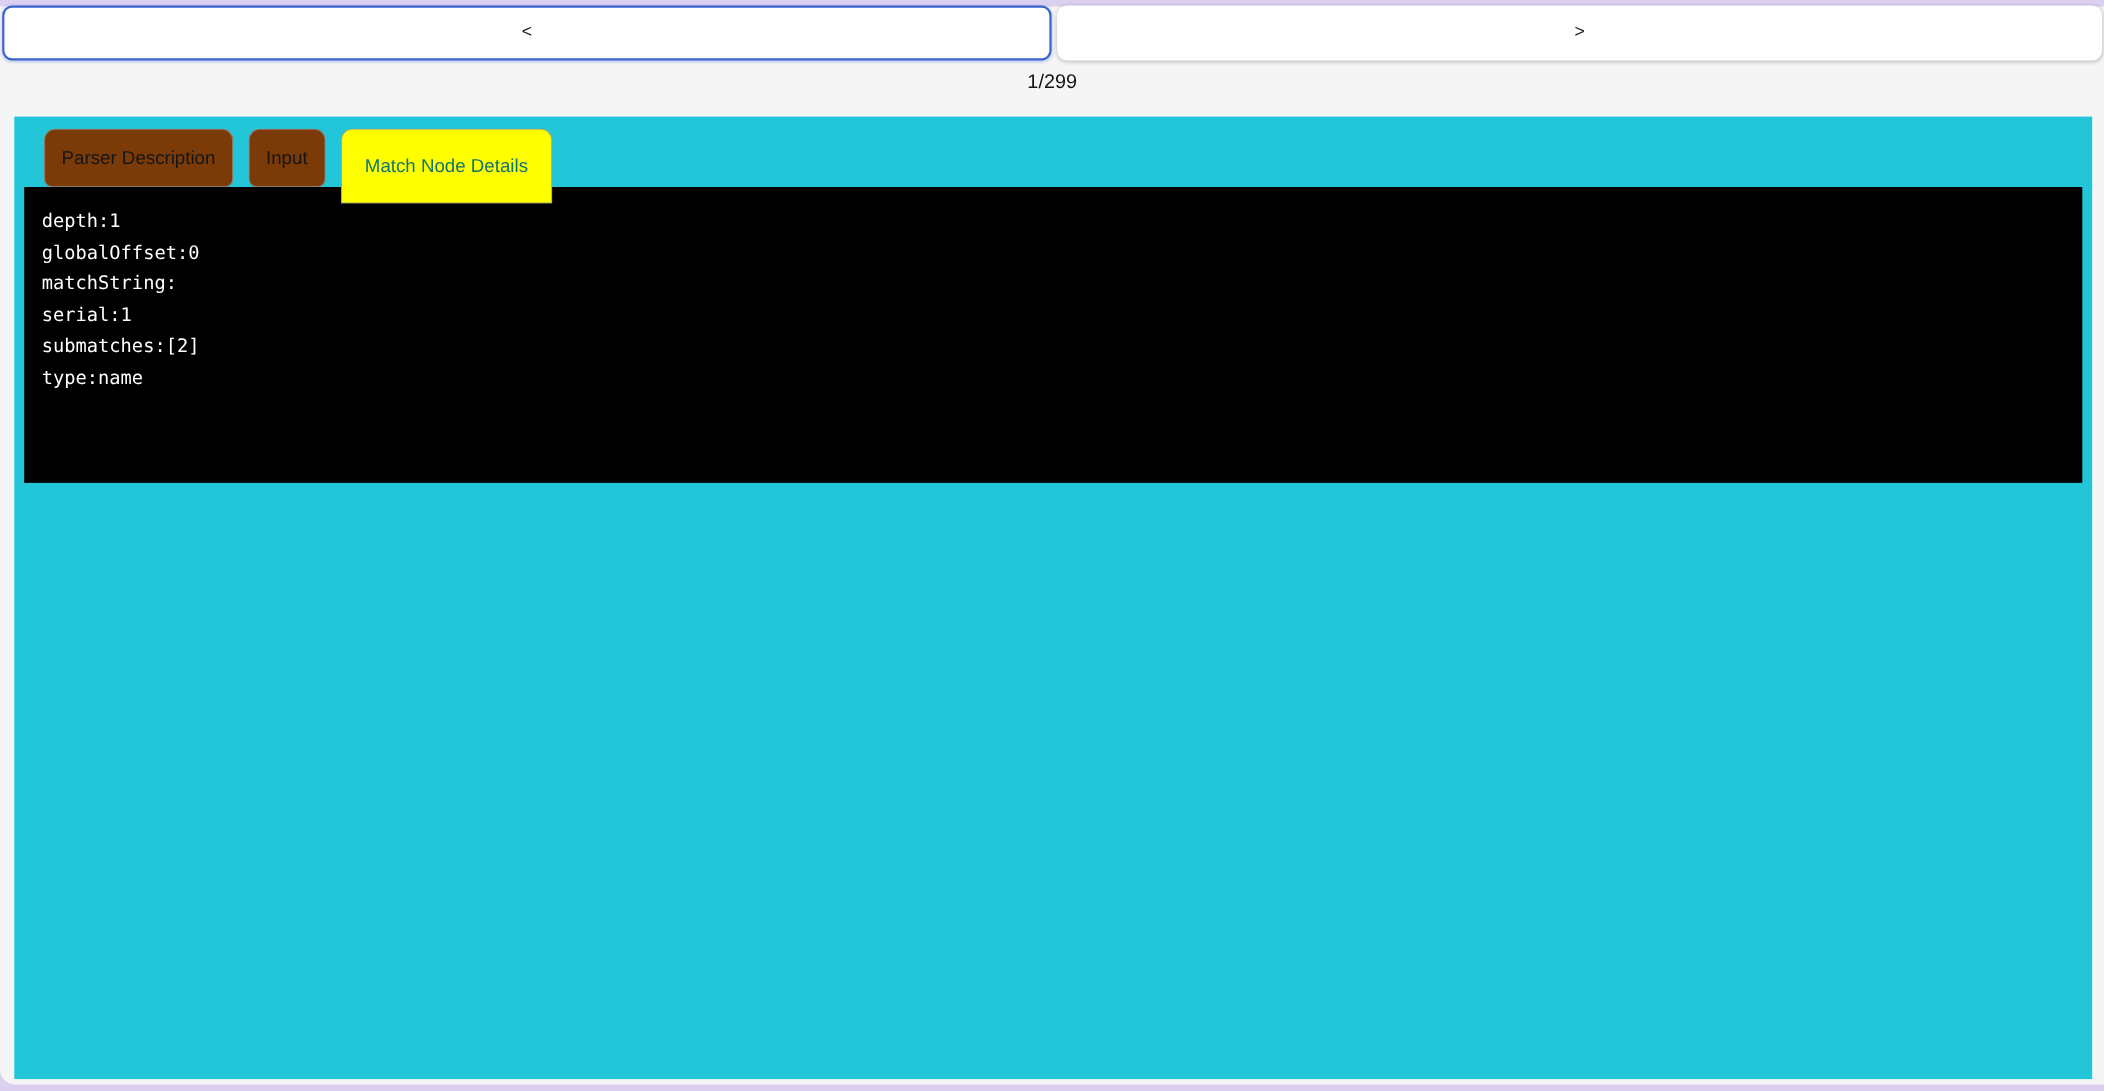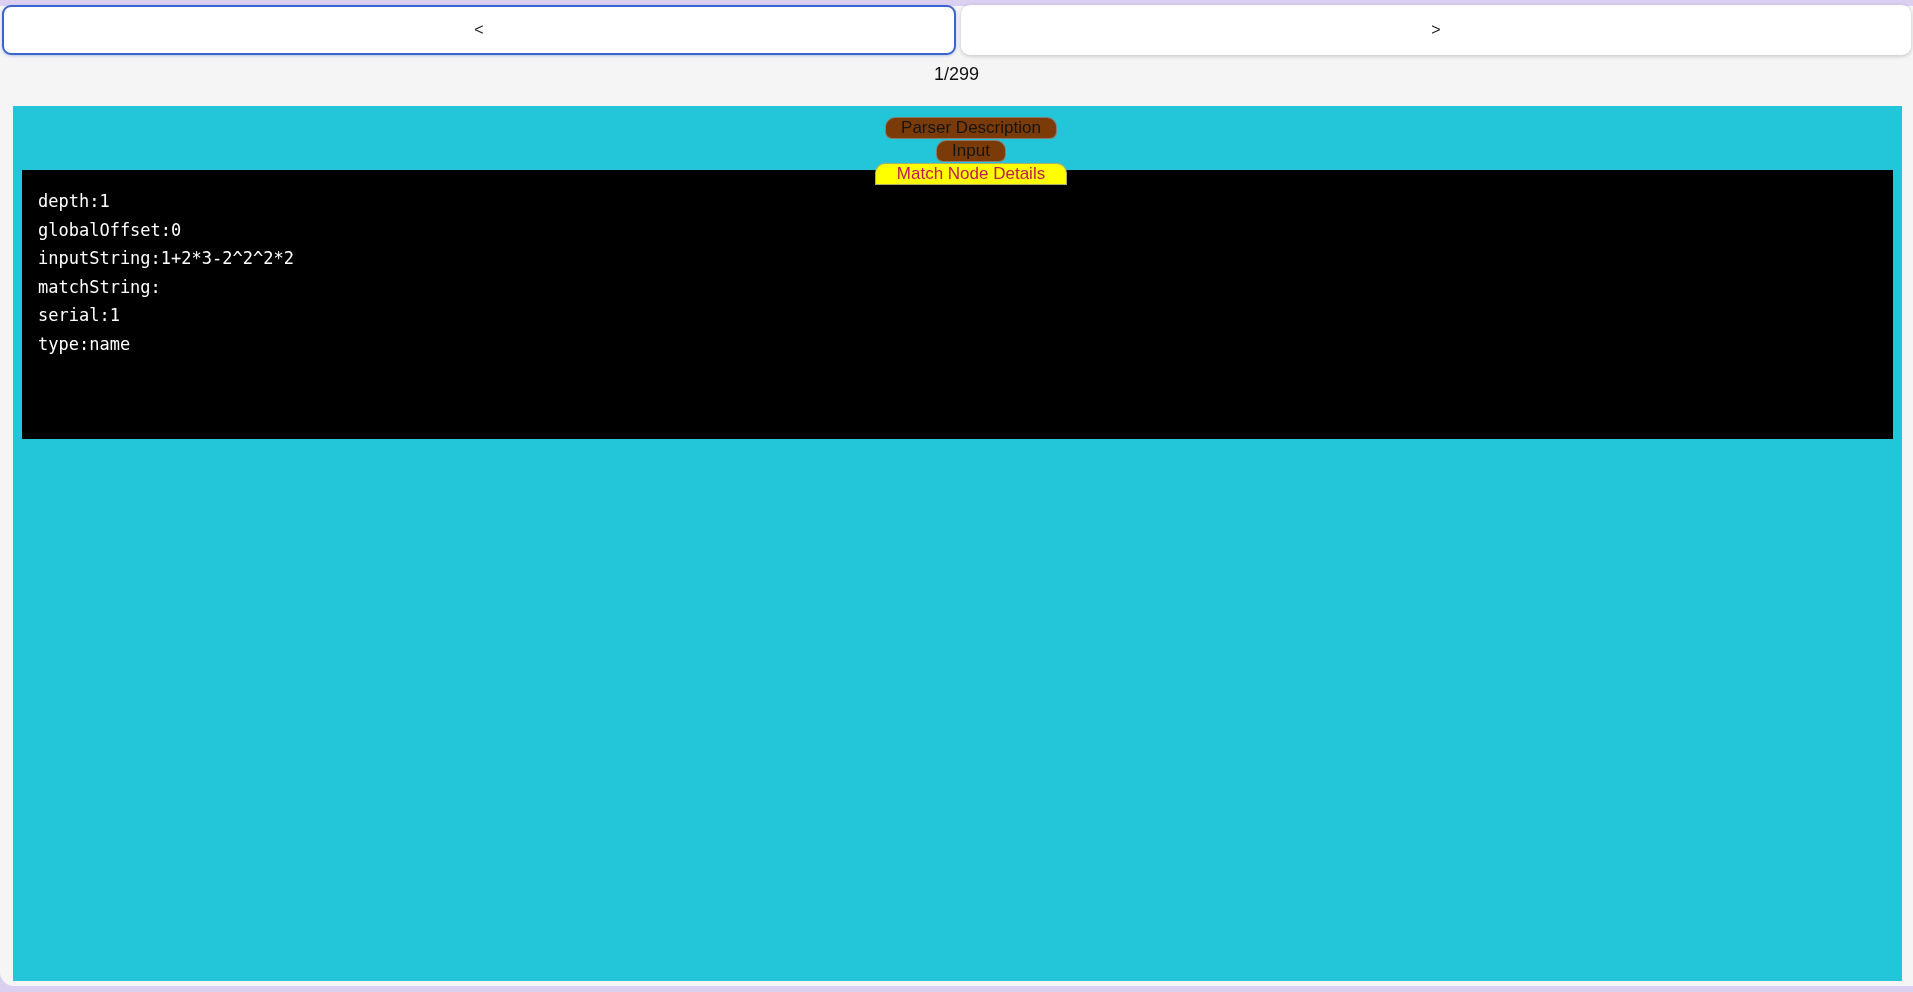--- a/index.html
+++ b/index.html
@@ -49,46 +49,45 @@
   }
 
   
   .panel {
     margin: 21px 11px 0 13px;
     height: 875px;
     background: #23c5d9;
   }
   .tabs {
     display: flex;
-    align-items: center;
-    gap: 1px;
+    align-items: flex-start;
+    gap: 14px;
     padding: 11px 0 0 27px;
     height: 53px;                      
-    flex-direction: column;
   }
   .tab {
     height: 53px;
     box-sizing: border-box;
     padding: 0 15px;
     display: flex;
     align-items: center;
     background: #7a3b08;
     color: #151515;
     border: 1.5px solid rgba(145,145,145,0.75);
     border-radius: 10px 10px 7px 7px;
     font-size: 17px;
     white-space: nowrap;
     cursor: pointer;
   }
   .tab.active {
-    height: 55px;
+    height: 68px;
     margin-bottom: -2px;
     padding: 0 21px;
     background: #ffff00;
-    color: #be185d;
+    color: #0f766e;
     border-radius: 10px 10px 0 0;
     position: relative;
     z-index: 2;
   }
 
   
   .console {
     margin: 0 9px;
     height: 269px;
     box-sizing: border-box;
@@ -118,20 +117,20 @@
 
     <div class="tabs">
       <div class="tab">Parser Description</div>
       <div class="tab">Input</div>
       <div class="tab active">Match Node Details</div>
     </div>
 
     <div class="console">
       <div class="console-line">depth:1</div>
       <div class="console-line">globalOffset:0</div>
-      <div class="console-line">inputString:1+2*3-2^2^2*2</div>
       <div class="console-line">matchString:</div>
       <div class="console-line">serial:1</div>
+      <div class="console-line">submatches:[2]</div>
       <div class="console-line">type:name</div>
     </div>
 
   </div>
 </div>
 
 </body></html>

